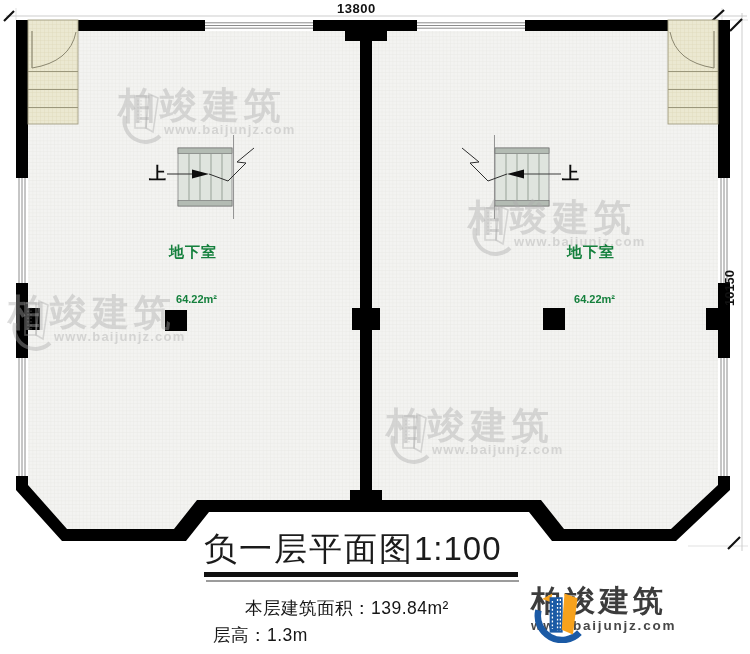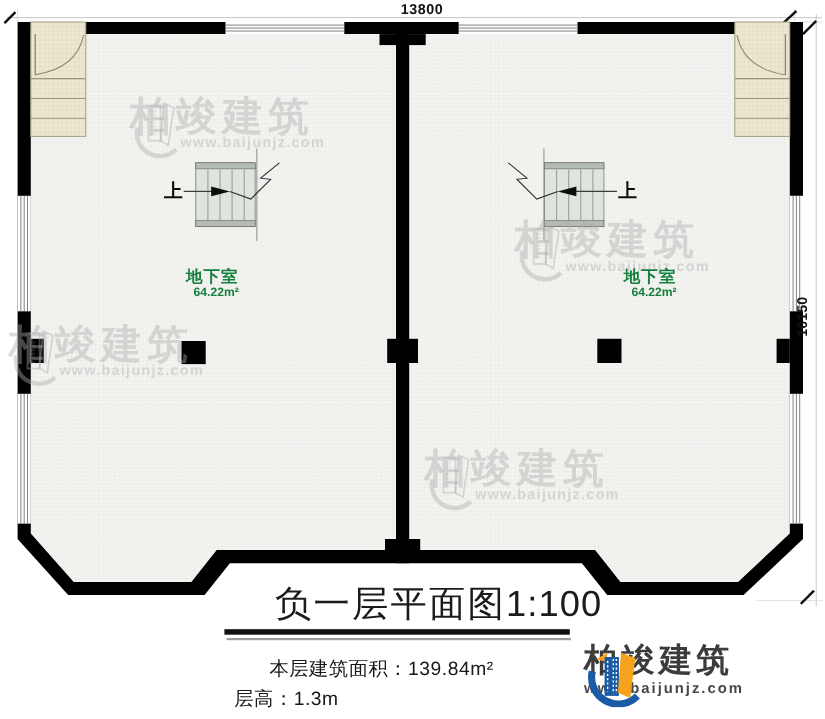--- a/index.html
+++ b/index.html
@@ -1,41 +1,41 @@
 <!DOCTYPE html>
 <html><head>
 <meta charset="utf-8">
 <style>
   html,body{margin:0;padding:0;background:#fff;}
   .stage{position:relative;width:750px;height:654px;background:#ffffff;overflow:hidden;
          font-family:"Liberation Sans","DejaVu Sans",sans-serif;}
   .stage svg{position:absolute;left:0;top:0;}
   .lbl{position:absolute;color:#111;}
-  .dim-top{left:337px;top:1px;width:66px;text-align:right;font-size:13px;font-weight:bold;letter-spacing:0.5px;}
+  .dim-top{left:337px;top:1px;width:66px;text-align:left;font-size:13px;font-weight:bold;letter-spacing:0.5px;}
   .dim-right{left:700px;top:280px;width:60px;height:16px;text-align:center;font-size:13px;font-weight:bold;
              transform:rotate(-90deg);transform-origin:center;}
   .room-label{position:absolute;width:100px;text-align:right;color:#15803d;}
   .room-label .rname{font-size:15px;font-weight:bold;letter-spacing:1px;line-height:16px;}
-  .room-label .rarea{font-size:11px;font-weight:bold;line-height:12px;}
+  .room-label .rarea{font-size:11px;font-weight:bold;line-height:12px;margin-top:33px;}
   .room-left{left:117px;top:244px;}
   .room-right{left:515px;top:244px;}
   .up-label{position:absolute;font-size:17px;font-weight:bold;color:#0c0c0c;line-height:18px;}
   .up-left{left:149px;top:165px;}
   .up-right{left:562px;top:165px;}
   
   .wm{position:absolute;display:flex;align-items:flex-start;gap:6px;color:rgba(172,172,172,0.42);
       pointer-events:none;white-space:nowrap;}
   .wm-brand{font-size:37px;font-weight:bold;letter-spacing:5px;line-height:40px;}
   .wm-url{font-size:13px;font-weight:bold;letter-spacing:1.2px;margin-left:46px;margin-top:-4px;}
   .wm1{left:118px;top:86px;}
   .wm2{left:468px;top:198px;}
   .wm3{left:8px;top:293px;}
   .wm4{left:386px;top:406px;}
   
-  .title-row{position:absolute;left:204px;top:531px;font-size:33px;color:#1b1b1b;letter-spacing:2px;line-height:36px;margin-left:46px;}
+  .title-row{position:absolute;left:204px;top:531px;font-size:33px;color:#1b1b1b;letter-spacing:2px;line-height:36px;}
   .title-row .scale{letter-spacing:1px;}
   .title-underline{position:absolute;left:204px;top:572px;width:314px;height:5px;background:#101010;}
   .title-underline2{position:absolute;left:206px;top:580px;width:313px;height:2px;background:#9c9c9c;}
   .meta-row{position:absolute;left:213px;font-size:17.5px;color:#161616;letter-spacing:0.5px;}
   .meta-area{top:596px;margin-left:32px;}
   .meta-height{top:623px;}
   
   .logo{position:absolute;left:531px;top:585px;display:flex;align-items:center;gap:7px;}
   .logo-text{display:flex;flex-direction:column;}
   .logo-brand{font-size:30px;font-weight:bold;color:#3c3c3c;letter-spacing:4px;line-height:32px;}

